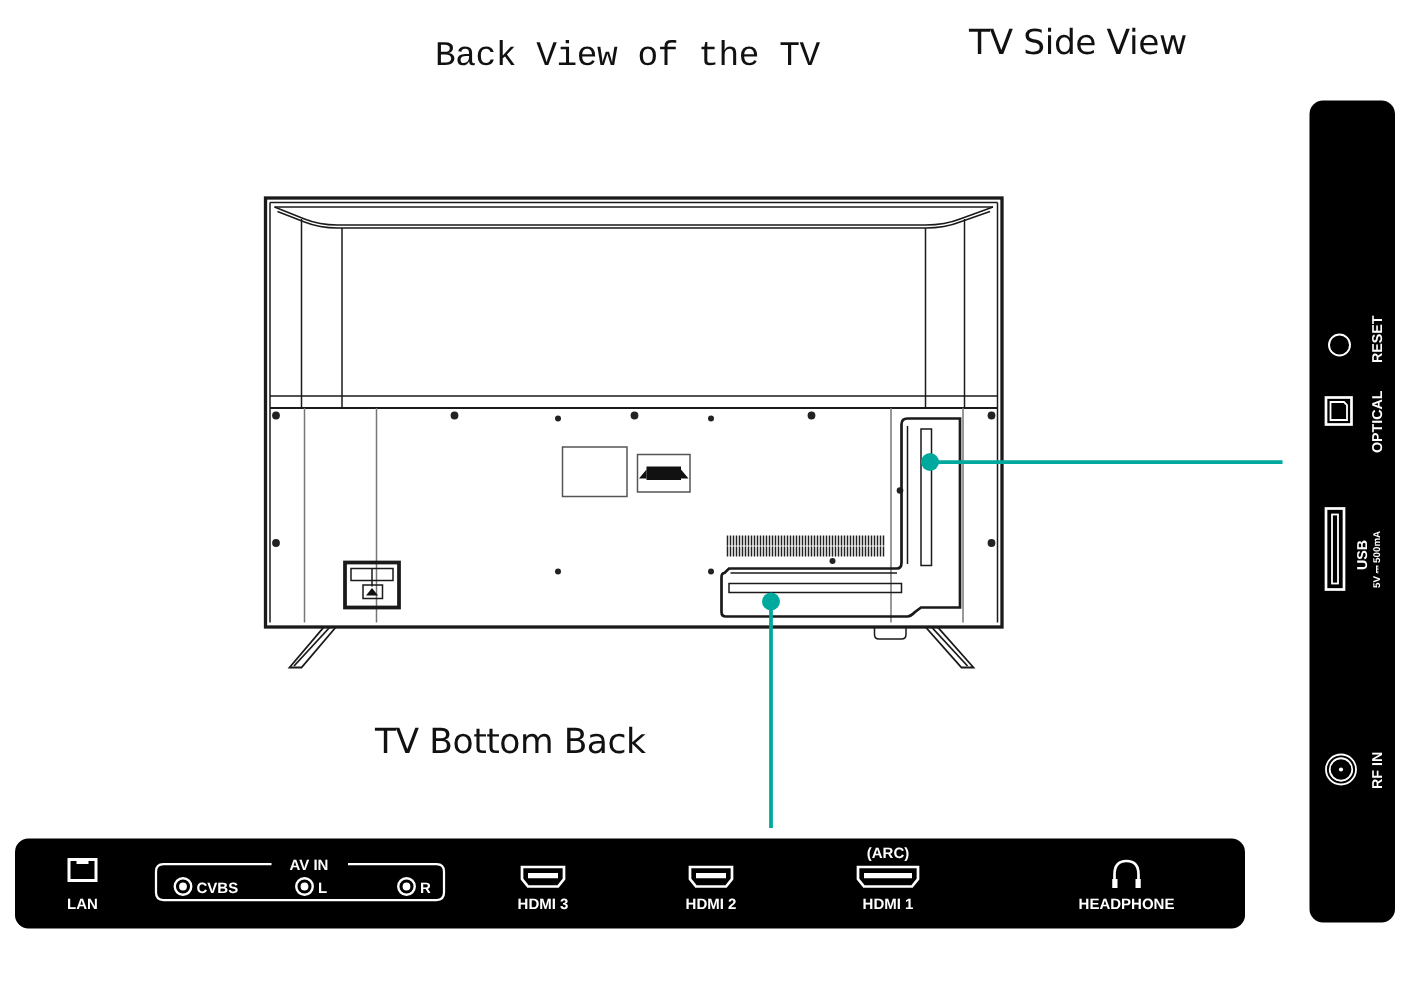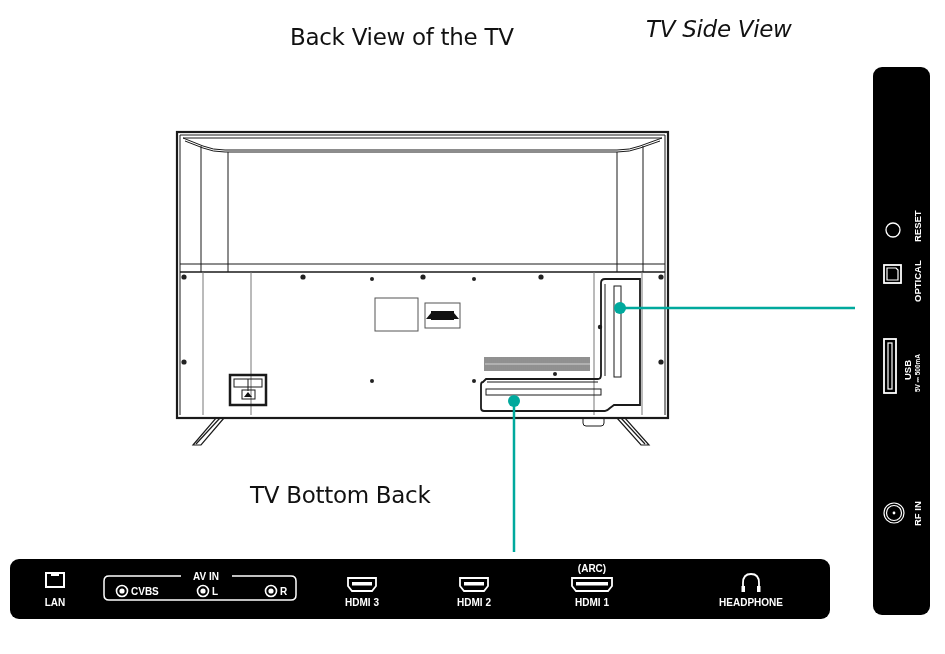--- a/index.html
+++ b/index.html
@@ -1,19 +1,19 @@
 <!DOCTYPE html>
 <html><head>
   <meta charset="utf-8">
   <style>
     html, body { margin: 0; padding: 0; background: #ffffff; }
     body { width: 945px; height: 654px; position: relative; overflow: hidden; font-family: "DejaVu Sans", sans-serif; }
     .title { position: absolute; font-family: "DejaVu Sans", sans-serif; font-size: 23px; color: #111; white-space: nowrap; letter-spacing: -0.3px; }
-    #title-back { left: 290px; top: 24px; }
-    #title-side { left: 646px; top: 16px; font-style: italic; }
+    #title-back { left: 290px; top: 24px; font-family: Liberation Mono, monospace; }
+    #title-side { left: 646px; top: 16px; }
     #title-bottom { left: 250px; top: 482px; }
     svg.diagram { position: absolute; left: 0; top: 0; }
     .panel-label { font-family: "Liberation Sans", sans-serif; font-weight: bold; fill: #ffffff; }
   </style>
 </head>
 <body>
 
 <div class="title" id="title-back">Back View of the TV</div>
 <div class="title" id="title-side">TV Side View</div>
 <div class="title" id="title-bottom">TV Bottom Back</div>

